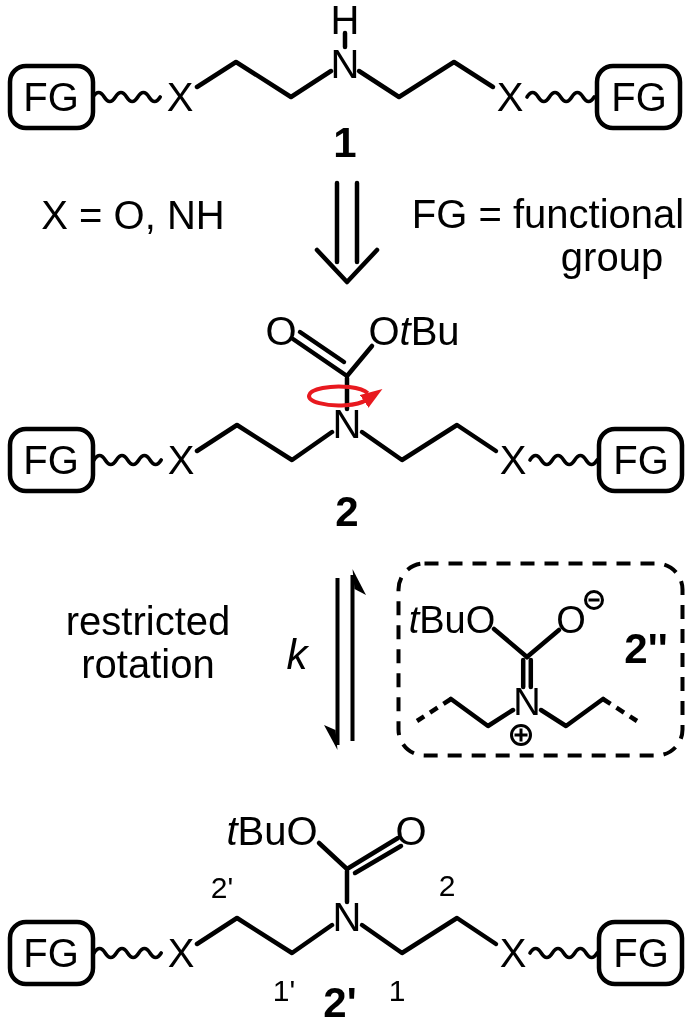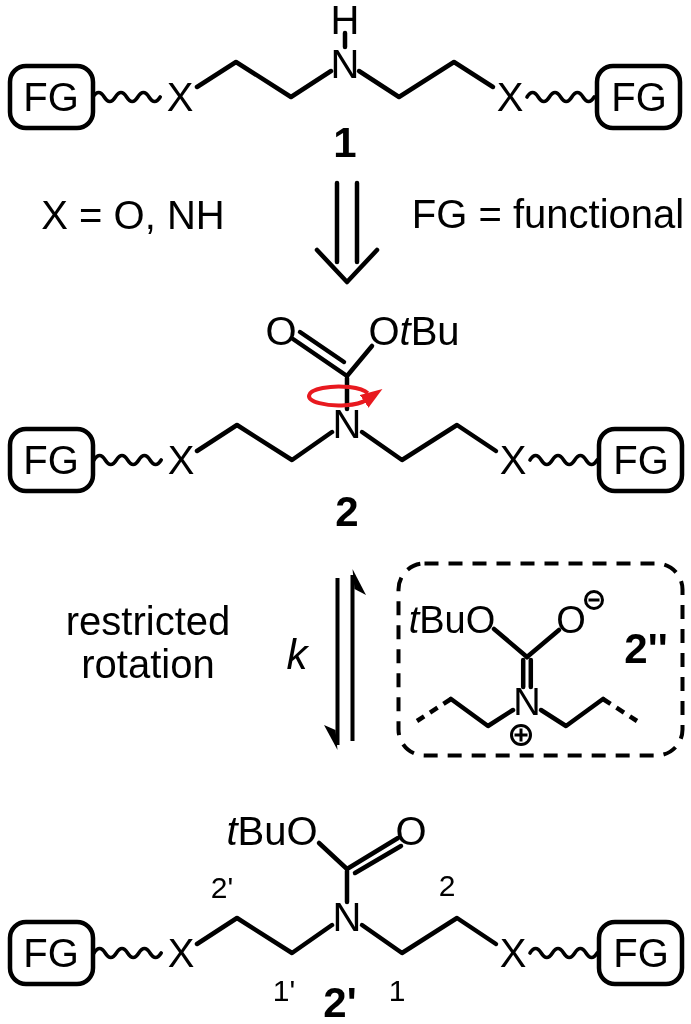--- a/index.html
+++ b/index.html
@@ -116,20 +116,21 @@
   <span class="txt" style="left:345px;top:20px">H</span>
   <span class="txt" style="left:345px;top:64px">N</span>
   <span class="txt" style="left:51px;top:97px">FG</span>
   <span class="txt" style="left:639px;top:97px">FG</span>
   <span class="txt" style="left:180px;top:97px">X</span>
   <span class="txt" style="left:510px;top:97px">X</span>
   <span class="txt bold" style="left:345px;top:143px">1</span>
 
   <span class="txt" style="left:548px;top:214px">FG = functional</span>
   <span class="txt" style="left:133px;top:215px">X = O, NH</span>
+  <span class="txt" style="left:612px;top:257px">group</span>
 
   <span class="txt" style="left:281px;top:331px">O</span>
   <span class="txt" style="left:414px;top:331px"><span>O</span><span class="it">t</span><span>Bu</span></span>
   <span class="txt" style="left:347px;top:424px">N</span>
   <span class="txt" style="left:51px;top:460px">FG</span>
   <span class="txt" style="left:641px;top:460px">FG</span>
   <span class="txt" style="left:181px;top:460px">X</span>
   <span class="txt" style="left:513px;top:460px">X</span>
   <span class="txt bold" style="left:347px;top:512px">2</span>
 

